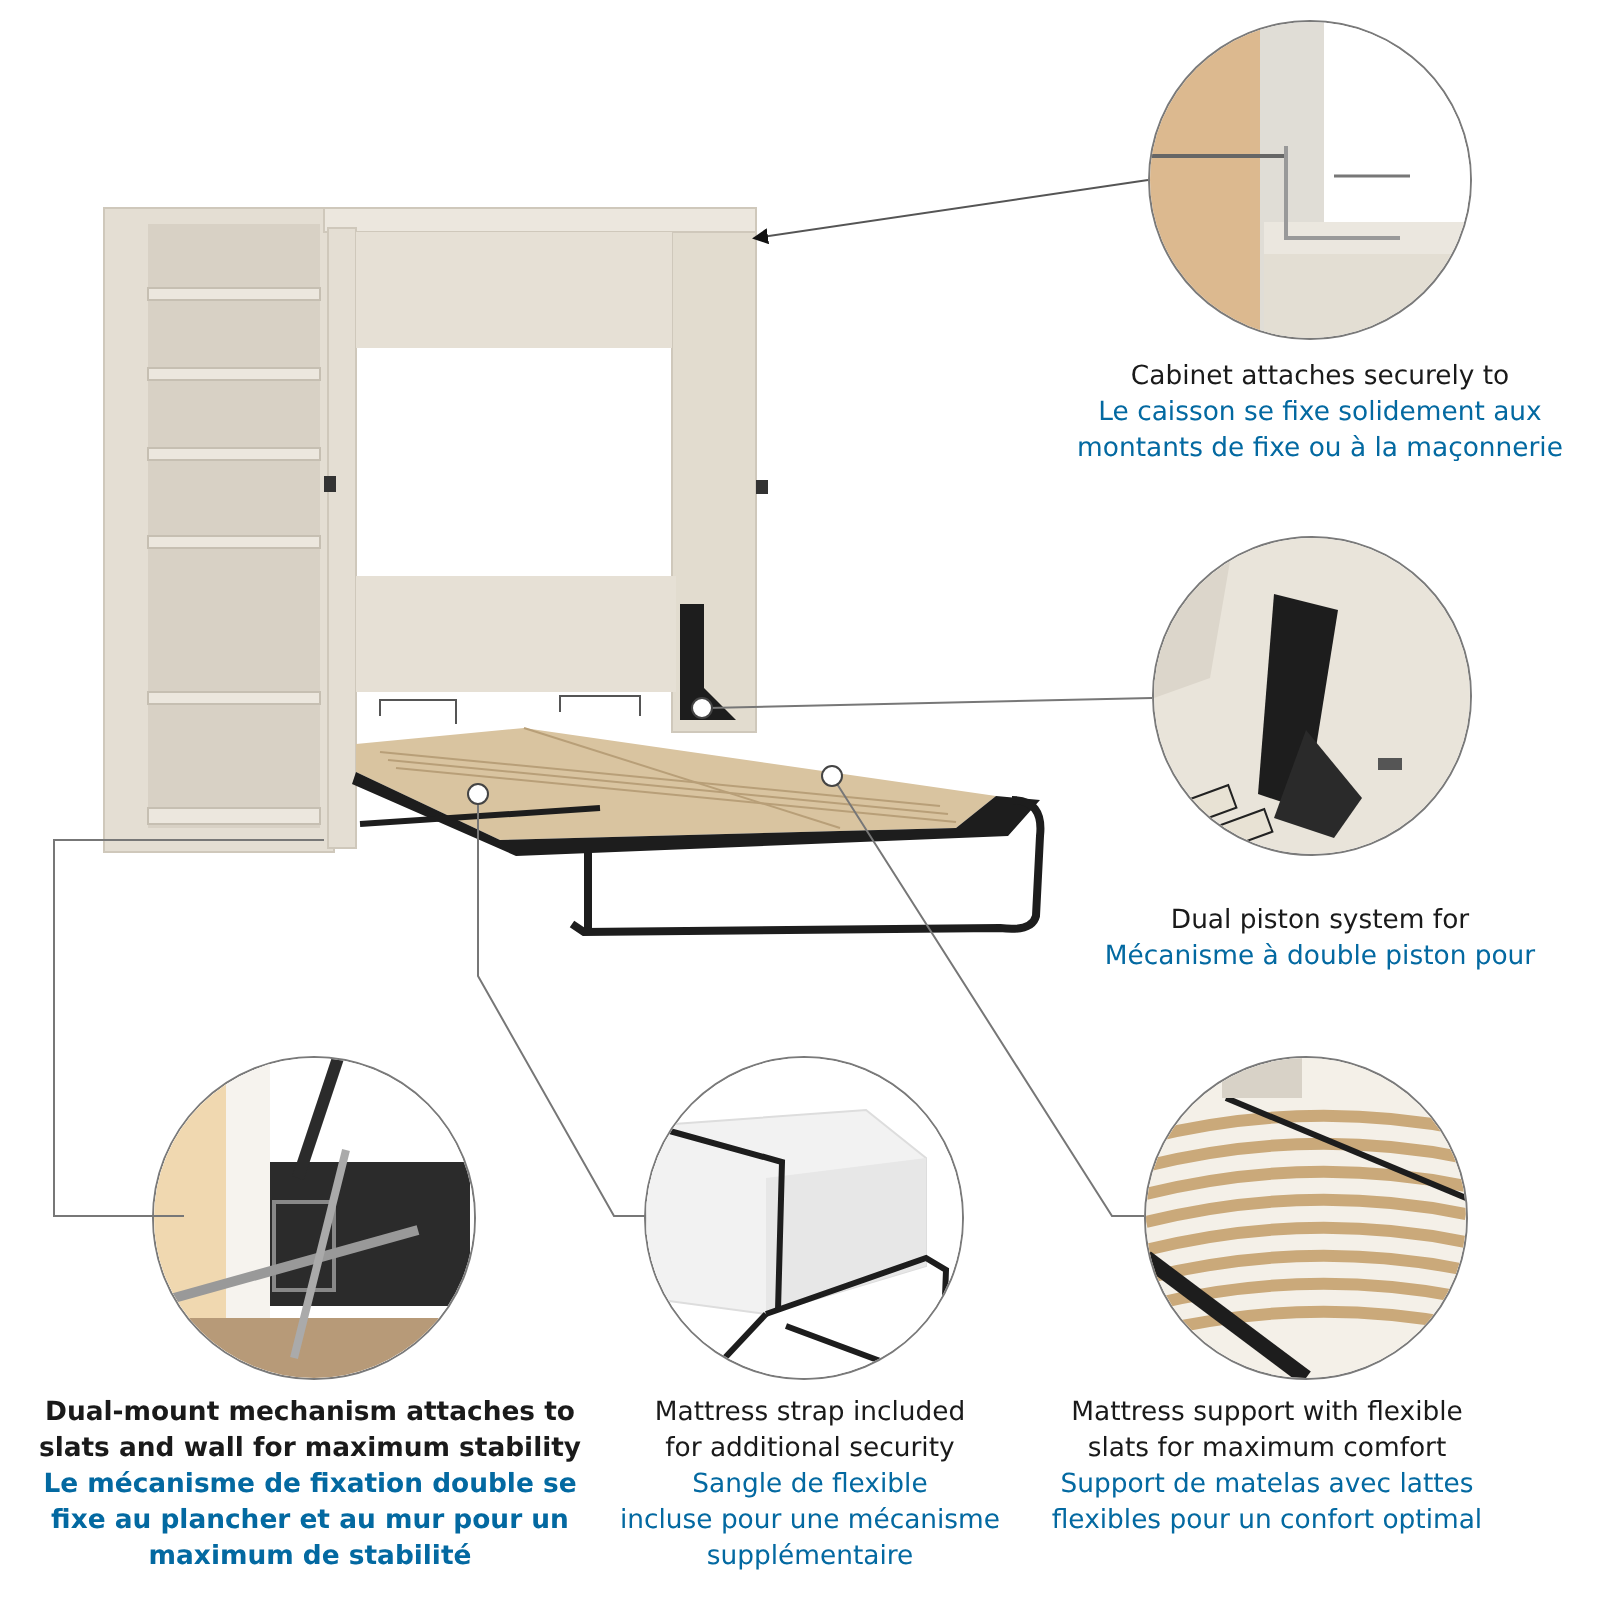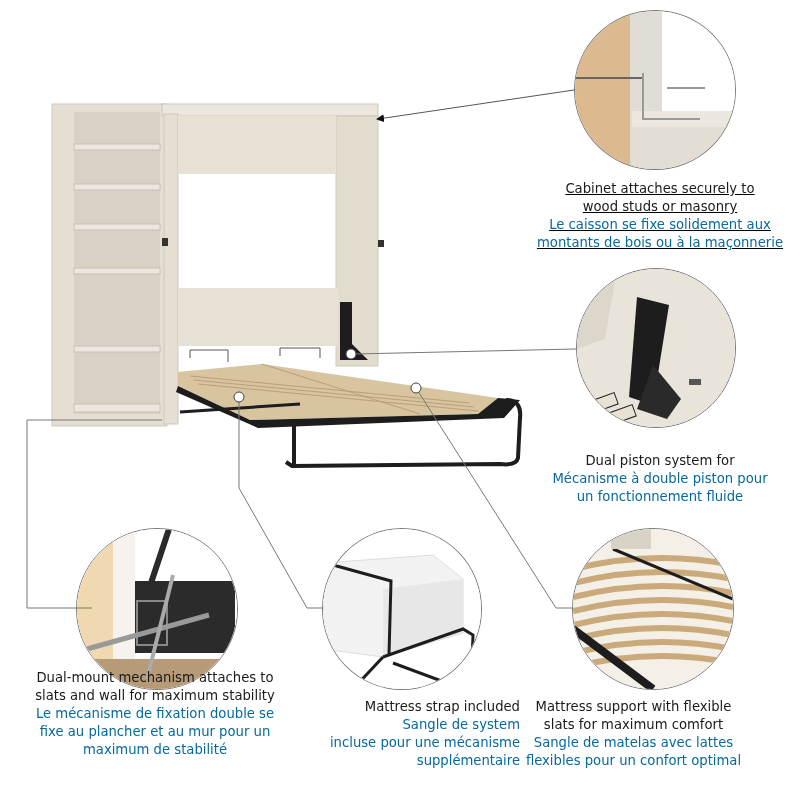--- a/index.html
+++ b/index.html
@@ -147,46 +147,45 @@
       <path d="M0,110 Q80,90 160,106"></path>
       <path d="M0,124 Q80,104 160,120"></path>
       <path d="M0,138 Q80,118 160,134"></path>
     </g>
     <line x1="0" y1="100" x2="80" y2="160" stroke="#1d1d1d" stroke-width="8"></line>
     <line x1="40" y1="20" x2="160" y2="70" stroke="#1d1d1d" stroke-width="3"></line>
     <rect x="38" y="0" width="40" height="20" fill="#d8d2c7"></rect>
   </svg>
 </div>
 
-<div class="caption" style="left:520px;top:180px;width:280px;text-decoration:underline;">
+<div class="caption" style="left:520px;top:180px;width:280px;">
   <span class="en">Cabinet attaches securely to</span>
-  <span class="en">wood studs or masonry</span>
   <span class="fr">Le caisson se fixe solidement aux</span>
-  <span class="fr">montants de bois ou à la maçonnerie</span>
+  <span class="fr">montants de fixe ou à la maçonnerie</span>
 </div>
 
 <div class="caption" style="left:520px;top:452px;width:280px;">
   <span class="en">Dual piston system for</span>
   <span class="fr">Mécanisme à double piston pour</span>
-  <span class="fr">un fonctionnement fluide</span>
 </div>
 
-<div class="caption" style="left:10px;top:669px;width:290px;">
+<div class="caption" style="left:10px;top:698px;width:290px;font-weight:bold;">
   <span class="en">Dual-mount mechanism attaches to</span>
   <span class="en">slats and wall for maximum stability</span>
   <span class="fr">Le mécanisme de fixation double se</span>
   <span class="fr">fixe au plancher et au mur pour un</span>
   <span class="fr">maximum de stabilité</span>
 </div>
 
-<div class="caption" style="left:290px;top:698px;width:230px;text-align:right;">
+<div class="caption" style="left:290px;top:698px;width:230px;">
   <span class="en">Mattress strap included</span>
-  <span class="fr">Sangle de system</span>
+  <span class="en">for additional security</span>
+  <span class="fr">Sangle de flexible</span>
   <span class="fr">incluse pour une mécanisme</span>
   <span class="fr">supplémentaire</span>
 </div>
 
 <div class="caption" style="left:491px;top:698px;width:285px;">
   <span class="en">Mattress support with flexible</span>
   <span class="en">slats for maximum comfort</span>
-  <span class="fr">Sangle de matelas avec lattes</span>
+  <span class="fr">Support de matelas avec lattes</span>
   <span class="fr">flexibles pour un confort optimal</span>
 </div>
 
 </body></html>

